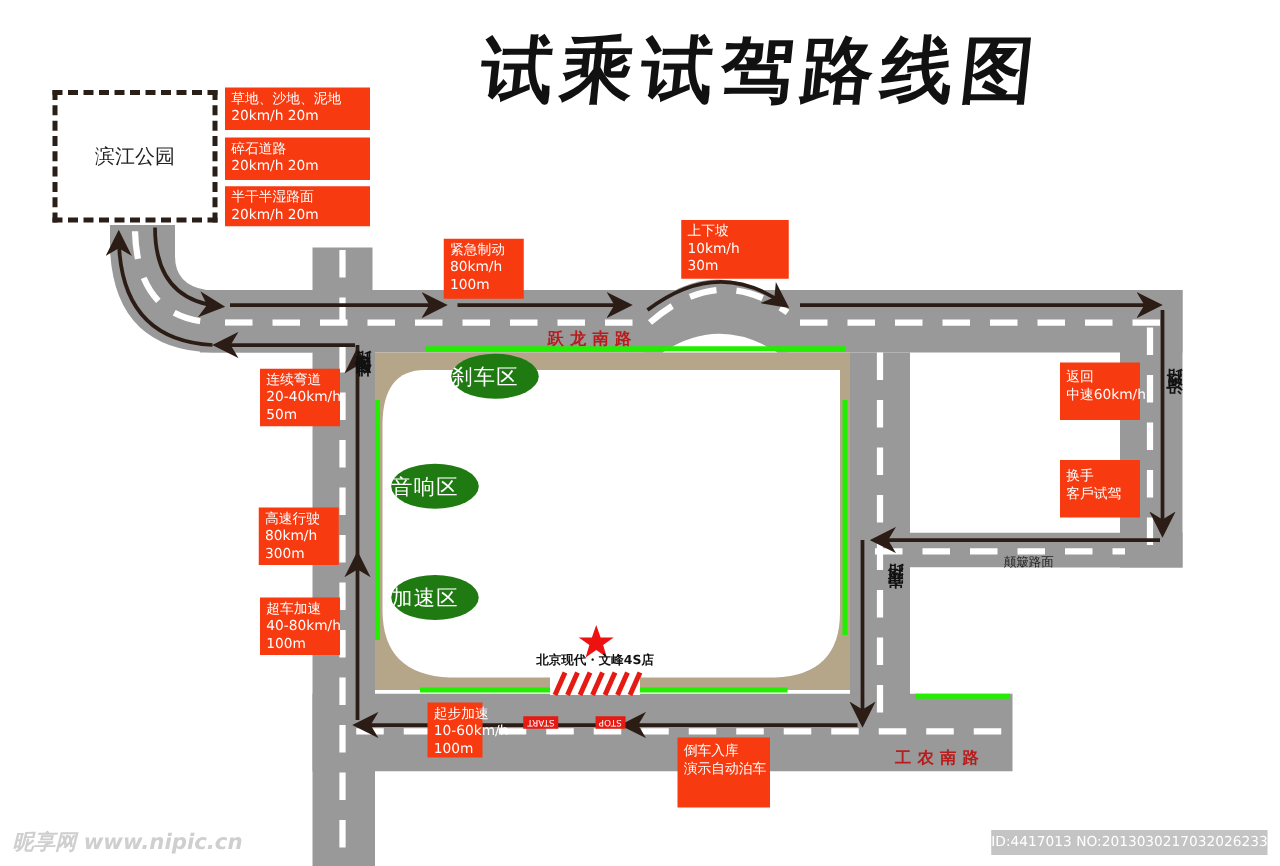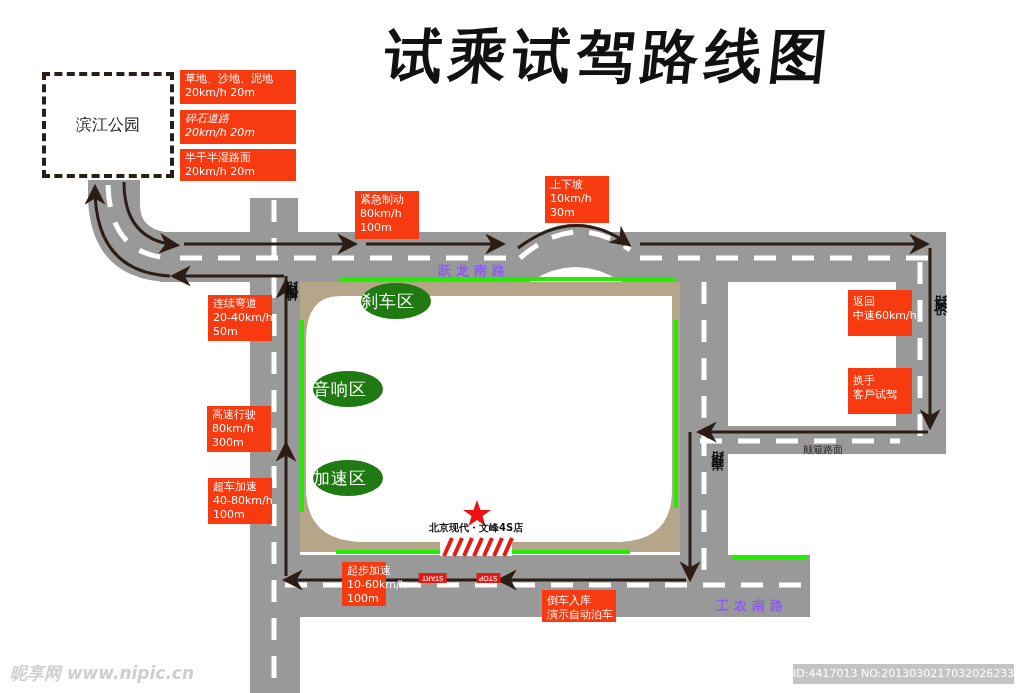--- a/index.html
+++ b/index.html
@@ -3,21 +3,21 @@
 <meta charset="utf-8">
 <style>
   html, body { margin:0; padding:0; background:#ffffff; }
   body { width:1024px; height:693px; position:relative; overflow:hidden; font-family:"DejaVu Sans", sans-serif; }
   #map { position:absolute; left:0; top:0; width:1024px; height:693px; }
   .abs { position:absolute; }
   .title { left:385px; top:18px; font-family:"DejaVu Serif", serif; font-size:58px; font-weight:bold; letter-spacing:6px; color:#111; transform:skewX(-6deg); white-space:nowrap; }
   .park { left:42px; top:72px; width:132px; height:106px; border:4px dashed #2a1e18; box-sizing:border-box; display:flex; align-items:center; justify-content:center; font-size:16px; color:#222; background:#fff; }
   .info { background:#f73a10; color:#fff; font-size:11px; line-height:14px; padding:2px 5px; box-sizing:border-box; }
   .info span { display:block; white-space:nowrap; }
-  .road-label { font-size:13px; font-weight:bold; color:#8b5cf6; letter-spacing:5px; white-space:nowrap; }
+  .road-label { font-size:13px; font-weight:bold; color:#b91c1c; letter-spacing:5px; white-space:nowrap; }
   .road-label-v { font-size:13px; font-weight:bold; color:#111; writing-mode:vertical-rl; letter-spacing:4px; }
   .small-label { font-size:10px; color:#222; white-space:nowrap; }
   .zone { width:70px; height:36px; border-radius:50%; background:#1f7a12; color:#fff; font-size:17px; display:flex; align-items:center; justify-content:flex-start; letter-spacing:1px; }
   .dealer { font-size:10px; font-weight:bold; color:#111; white-space:nowrap; }
   .sign { background:#e51a12; color:#fff; font-size:7px; padding:0 3px; line-height:10px; transform:rotate(180deg); }
   .watermark-left { left:10px; top:662px; font-size:17px; color:#cfcfcf; font-style:italic; font-weight:bold; white-space:nowrap; }
   .watermark-right { left:793px; top:664px; width:221px; height:20px; background:#c4c4c4; color:#fff; font-size:11px; line-height:20px; text-align:right; white-space:nowrap; }
 </style>
 </head>
 <body>
@@ -120,34 +120,34 @@
 <div class="abs title">试乘试驾路线图</div>
 
 <div class="abs park">
   <span>滨江公园</span>
 </div>
 
 <div class="abs info" style="left:180px;top:70px;width:116px;height:34px;">
   <span>草地、沙地、泥地</span>
   <span>20km/h   20m</span>
 </div>
-<div class="abs info" style="left:180px;top:110px;width:116px;height:34px;font-style:italic;">
+<div class="abs info" style="left:180px;top:110px;width:116px;height:34px;">
   <span>碎石道路</span>
   <span>20km/h   20m</span>
 </div>
 <div class="abs info" style="left:180px;top:149px;width:116px;height:32px;">
   <span>半干半湿路面</span>
   <span>20km/h   20m</span>
 </div>
 <div class="abs info" style="left:355px;top:191px;width:64px;height:48px;">
   <span>紧急制动</span>
   <span>80km/h</span>
   <span>100m</span>
 </div>
-<div class="abs info" style="left:545px;top:176px;width:64px;height:47px;">
+<div class="abs info" style="left:545px;top:176px;width:86px;height:47px;">
   <span>上下坡</span>
   <span>10km/h</span>
   <span>30m</span>
 </div>
 <div class="abs info" style="left:208px;top:295px;width:64px;height:46px;">
   <span>连续弯道</span>
   <span>20-40km/h</span>
   <span>50m</span>
 </div>
 <div class="abs info" style="left:207px;top:406px;width:64px;height:46px;">
@@ -166,21 +166,21 @@
 </div>
 <div class="abs info" style="left:848px;top:368px;width:64px;height:46px;padding-top:6px;">
   <span>换手</span>
   <span>客戶试驾</span>
 </div>
 <div class="abs info" style="left:342px;top:562px;width:44px;height:44px;">
   <span>起步加速</span>
   <span>10-60km/h</span>
   <span>100m</span>
 </div>
-<div class="abs info" style="left:542px;top:590px;width:74px;height:32px;padding-top:4px;">
+<div class="abs info" style="left:542px;top:590px;width:74px;height:56px;padding-top:4px;">
   <span>倒车入库</span>
   <span>演示自动泊车</span>
 </div>
 
 <div class="abs road-label" style="left:438px;top:262px;">跃龙南路</div>
 <div class="abs road-label-v" style="left:283px;top:300px;transform:rotate(180deg);">桃园路</div>
 <div class="abs road-label-v" style="left:932px;top:314px;transform:rotate(180deg);">沿河路</div>
 <div class="abs road-label-v" style="left:709px;top:470px;transform:rotate(180deg);">崇川路</div>
 <div class="abs road-label" style="left:716px;top:597px;">工农南路</div>
 <div class="abs small-label" style="left:803px;top:443px;">颠簸路面</div>

